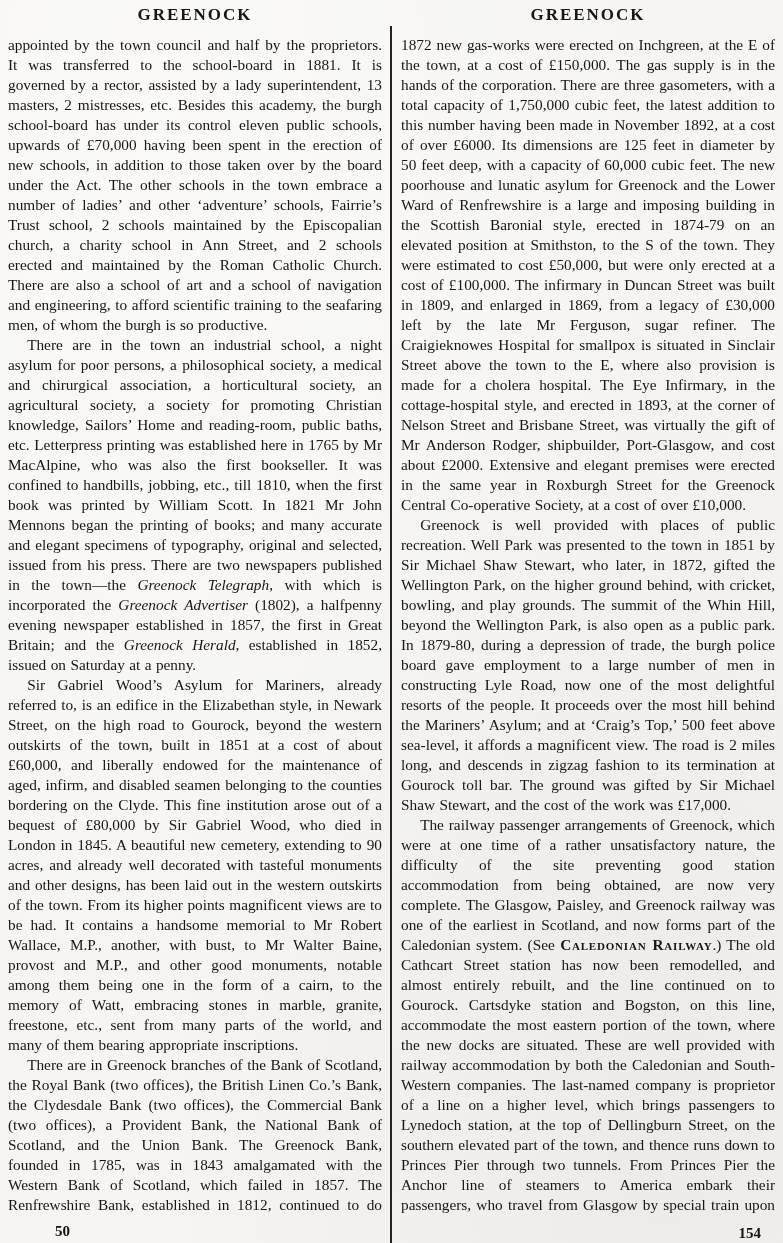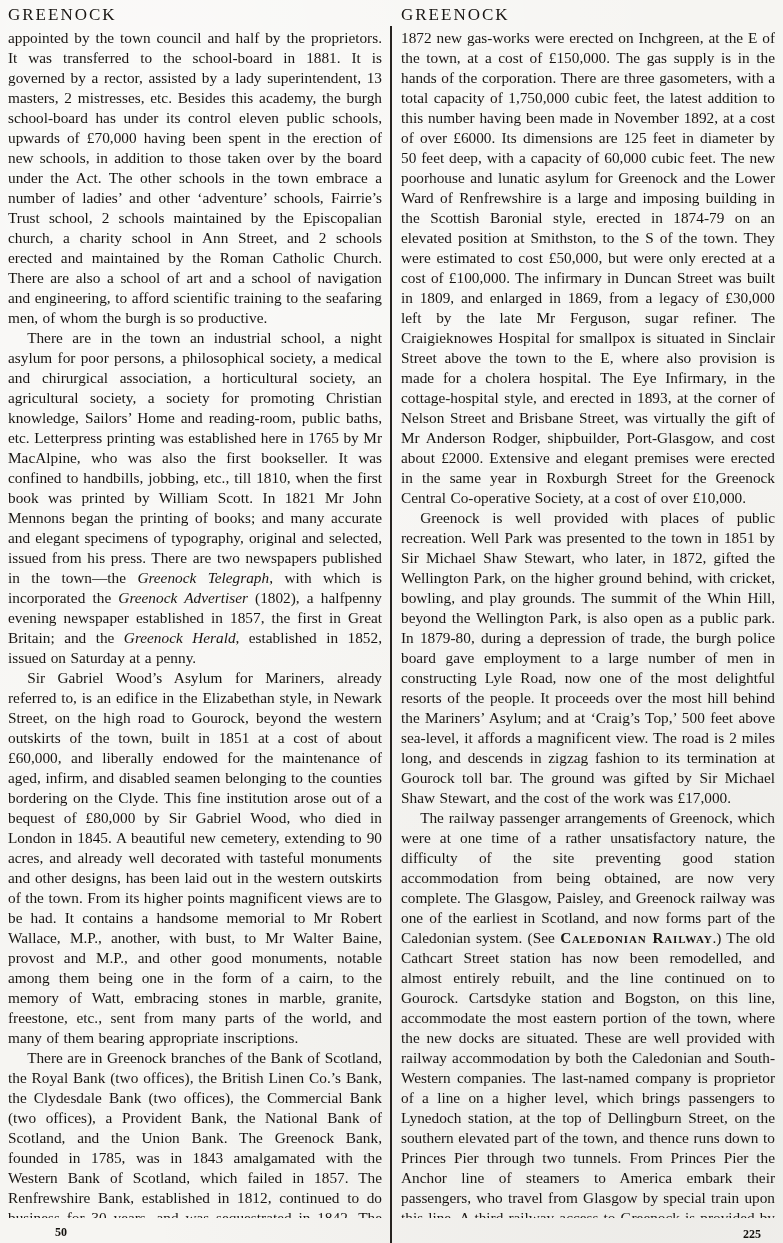--- a/index.html
+++ b/index.html
@@ -21,25 +21,25 @@
   .column {
     position: absolute;
     top: 4px;
     width: 374px;
     height: 1214px;
     overflow: hidden;
   }
   #left-column  { left: 8px; }
   #right-column { left: 401px; }
   .col-header {
-    text-align: left;
-    font-weight: normal;
+    text-align: center;
+    font-weight: bold;
     font-size: 17px;
     letter-spacing: 2px;
-    margin: 0 0 2px 0;
+    margin: 0 0 9px 0;
     line-height: 22px;
   }
   .column p.para {
     margin: 0;
     font-size: 15.3px;
     line-height: 20px;
     text-align: justify;
     word-spacing: 0.04em;
   }
   .column p.para.indent { text-indent: 1.25em; }
@@ -49,21 +49,21 @@
     position: absolute;
     left: 390px;
     top: 26px;
     width: 2px;
     height: 1217px;
     background: #272320;
   }
   .page-number {
     position: absolute;
     font-weight: bold;
-    font-size: 12px;
+    font-size: 15px;
     color: #14110e;
   }
   #page-number-left  { left: 55px;  bottom: 3px; }
   #page-number-right { right: 22px; bottom: 1px; }
 </style>
 </head>
 <body>
 
 <div id="scan-page">
 
@@ -83,15 +83,15 @@
     <h1 class="col-header">GREENOCK</h1>
     <div>
         <p class="para"><span>1872 new gas-works were erected on Inchgreen, at the E of the town, at a cost of £150,000. The gas supply is in the hands of the corporation. There are three gasometers, with a total capacity of 1,750,000 cubic feet, the latest addition to this number having been made in November 1892, at a cost of over £6000. Its dimensions are 125 feet in diameter by 50 feet deep, with a capacity of 60,000 cubic feet. The new poorhouse and lunatic asylum for Greenock and the Lower Ward of Renfrewshire is a large and imposing building in the Scottish Baronial style, erected in 1874-79 on an elevated position at Smithston, to the S of the town. They were estimated to cost £50,000, but were only erected at a cost of £100,000. The infirmary in Duncan Street was built in 1809, and enlarged in 1869, from a legacy of £30,000 left by the late Mr Ferguson, sugar refiner. The Craigieknowes Hospital for smallpox is situated in Sinclair Street above the town to the E, where also provision is made for a cholera hospital. The Eye Infirmary, in the cottage-hospital style, and erected in 1893, at the corner of Nelson Street and Brisbane Street, was virtually the gift of Mr Anderson Rodger, shipbuilder, Port-Glasgow, and cost about £2000. Extensive and elegant premises were erected in the same year in Roxburgh Street for the Greenock Central Co-operative Society, at a cost of over £10,000.</span></p>
         <p class="para indent"><span>Greenock is well provided with places of public recreation. Well Park was presented to the town in 1851 by Sir Michael Shaw Stewart, who later, in 1872, gifted the Wellington Park, on the higher ground behind, with cricket, bowling, and play grounds. The summit of the Whin Hill, beyond the Wellington Park, is also open as a public park. In 1879-80, during a depression of trade, the burgh police board gave employment to a large number of men in constructing Lyle Road, now one of the most delightful resorts of the people. It proceeds over the most hill behind the Mariners’ Asylum; and at ‘Craig’s Top,’ 500 feet above sea-level, it affords a magnificent view. The road is 2 miles long, and descends in zigzag fashion to its termination at Gourock toll bar. The ground was gifted by Sir Michael Shaw Stewart, and the cost of the work was £17,000.</span></p>
         <p class="para indent"><span>The railway passenger arrangements of Greenock, which were at one time of a rather unsatisfactory nature, the difficulty of the site preventing good station accommodation from being obtained, are now very complete. The Glasgow, Paisley, and Greenock railway was one of the earliest in Scotland, and now forms part of the Caledonian system. (See </span><span class="smallcaps">Caledonian Railway</span><span>.) The old Cathcart Street station has now been remodelled, and almost entirely rebuilt, and the line continued on to Gourock. Cartsdyke station and Bogston, on this line, accommodate the most eastern portion of the town, where the new docks are situated. These are well provided with railway accommodation by both the Caledonian and South-Western companies. The last-named company is proprietor of a line on a higher level, which brings passengers to Lynedoch station, at the top of Dellingburn Street, on the southern elevated part of the town, and thence runs down to Princes Pier through two tunnels. From Princes Pier the Anchor line of steamers to America embark their passengers, who travel from Glasgow by special train upon this line. A third railway access to Greenock is provided by the Wemyss Bay section, the connection being at Upper Greenock, where there is a passenger station. From the two principal railways service lines run down to the various harbours and basins, so that the facilities for loading and unloading goods at the port are of a comprehensive kind. The Vale of Clyde Tramway Company has a line through Greenock, extending to Gourock and Ashton along the coast a distance of about 4 miles, the Greenock portion of which is owned by the corporation, who have also, by an Act of Parliament in 1893, acquired power to purchase the Gourock section of the line.</span></p>
       </div>
   </div>
 
   <div class="page-number" id="page-number-left">50</div>
 
-  <div class="page-number" id="page-number-right">225</div>
+  <div class="page-number" id="page-number-right">154</div>
 
 </div>
 
 </body></html>

